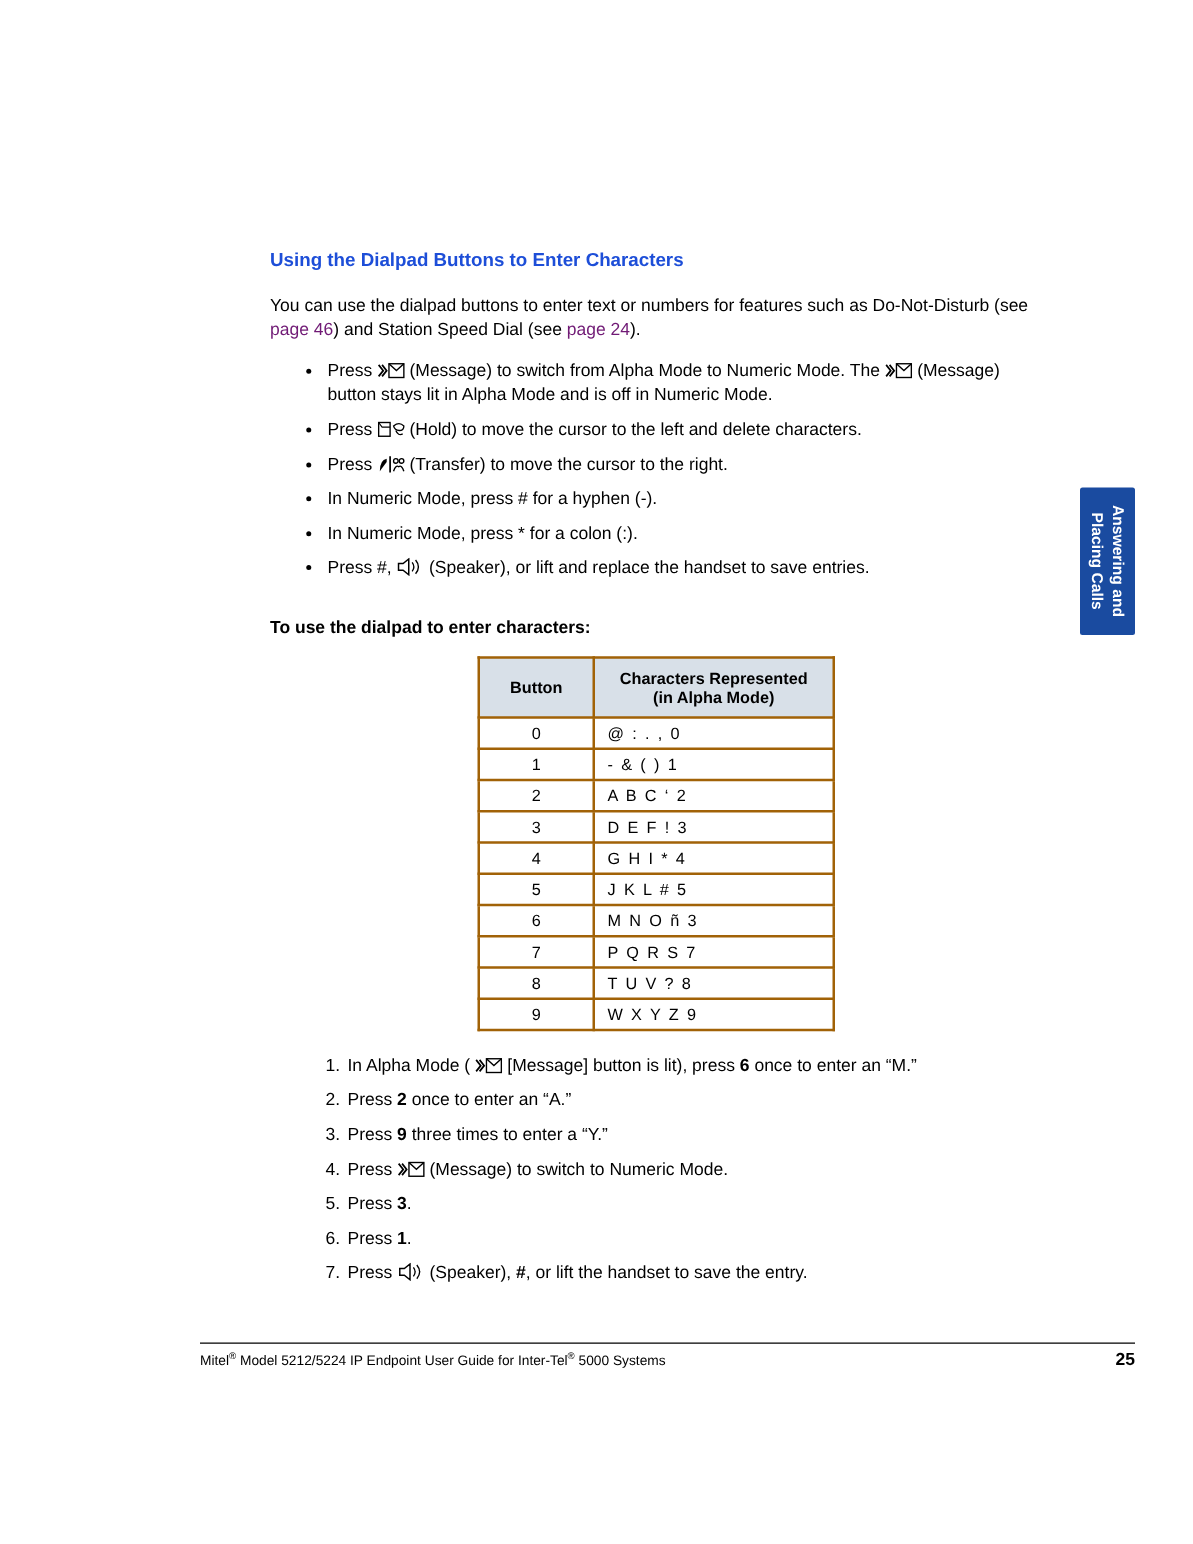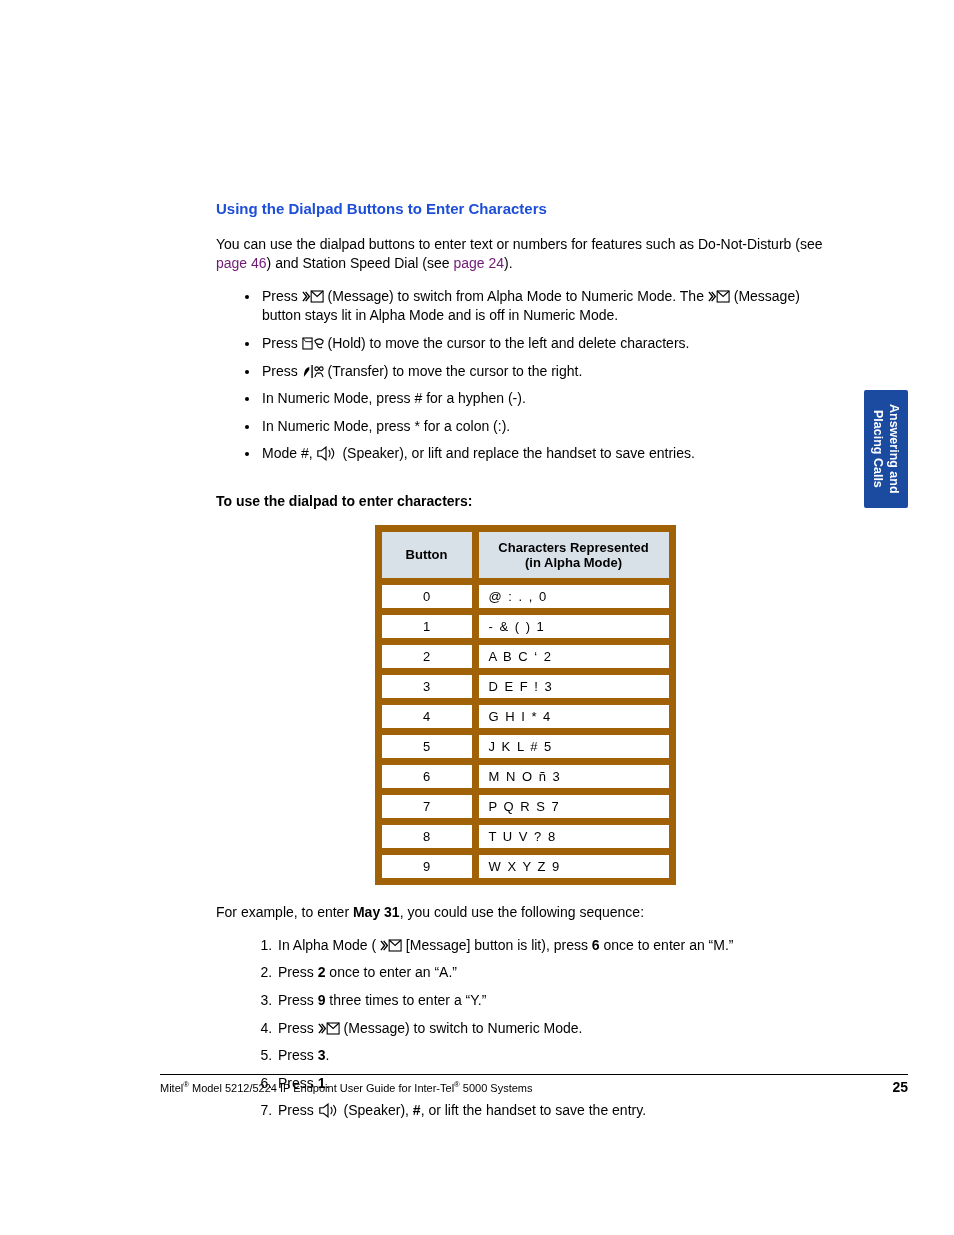--- a/index.html
+++ b/index.html
@@ -51,21 +51,21 @@
     vertical-align: -3px;
     width: 22px;
     height: 15px;
   }
   table.char-table {
     border-collapse: collapse;
     margin: 10px auto 18px auto;
     min-width: 270px;
   }
   table.char-table th, table.char-table td {
-    border: 7px solid #a16207;
+    border: 2px solid #a16207;
     font-size: 13px;
     padding: 4px 10px;
   }
   table.char-table th {
     background: #d8e0e8;
     font-weight: bold;
     text-align: center;
     padding: 8px 14px;
   }
   table.char-table td.btncell { text-align: center; width: 70px; }
@@ -167,21 +167,21 @@
     <li>
       <span>Press </span>
       <span class="icon"><svg width="22" height="15">
             <use href="#ico-transfer"></use>
           </svg></span>
       <span>(Transfer)</span><span> to move the cursor to the right.</span>
     </li>
     <li>In Numeric Mode, press # for a hyphen (-).</li>
     <li>In Numeric Mode, press * for a colon (:).</li>
     <li>
-      <span>Mode #, </span>
+      <span>Press #, </span>
       <span class="icon"><svg width="20" height="15">
             <use href="#ico-speaker"></use>
           </svg></span>
       <span>(Speaker)</span><span>, or lift and replace the handset to save entries.</span>
     </li>
   </ul>
 
   <p class="bold">To use the dialpad to enter characters:</p>
 
   <table class="char-table">
@@ -231,23 +231,20 @@
           <td class="btncell">8</td>
           <td class="charcell">T U V ? 8</td>
         </tr>
       <tr>
           <td class="btncell">9</td>
           <td class="charcell">W X Y Z 9</td>
         </tr>
     </tbody>
   </table>
 
-  <p>
-    <span>For example, to enter </span><span class="bold">May 31</span><span>, you could use the following sequence:</span>
-  </p>
 
   <ol class="steps">
     <li>
       <span>In Alpha Mode (</span>
       <span class="icon"><svg width="22" height="15">
             <use href="#ico-message"></use>
           </svg></span>
       <span>[Message]</span><span> button is lit), press </span><span class="bold">6</span><span> once to enter an “M.”</span>
     </li>
     <li>

